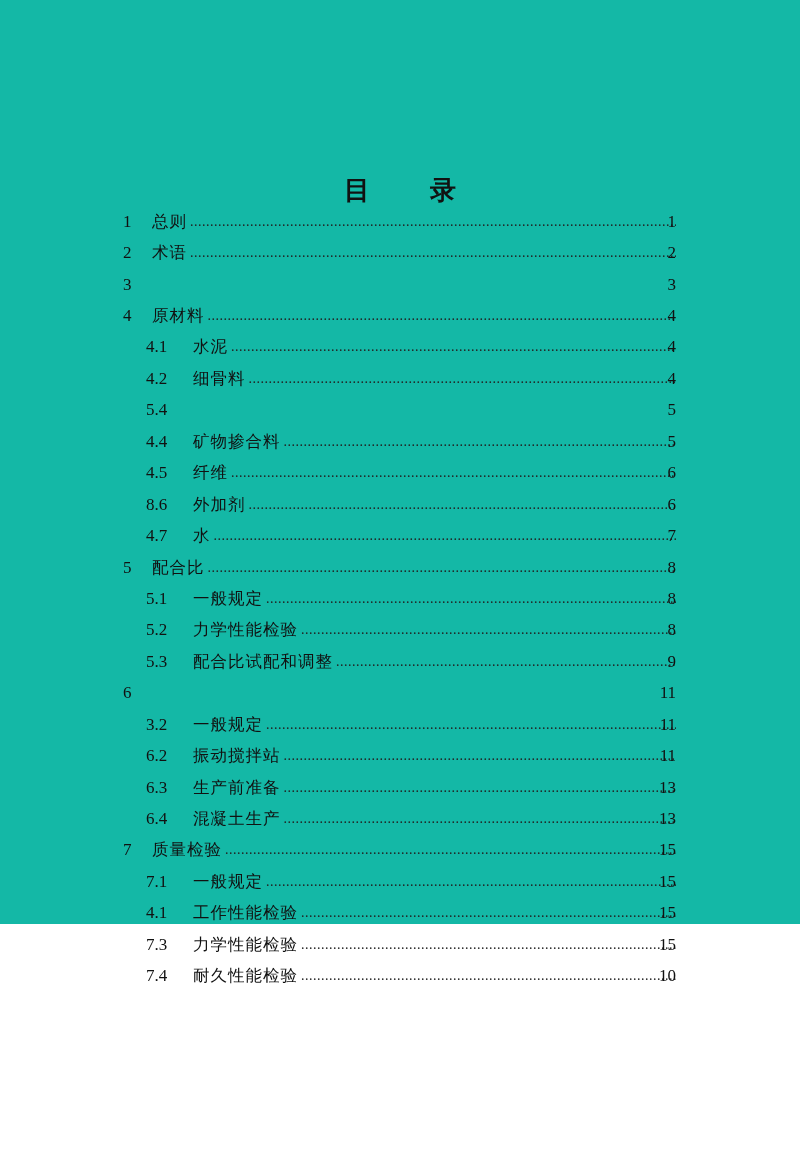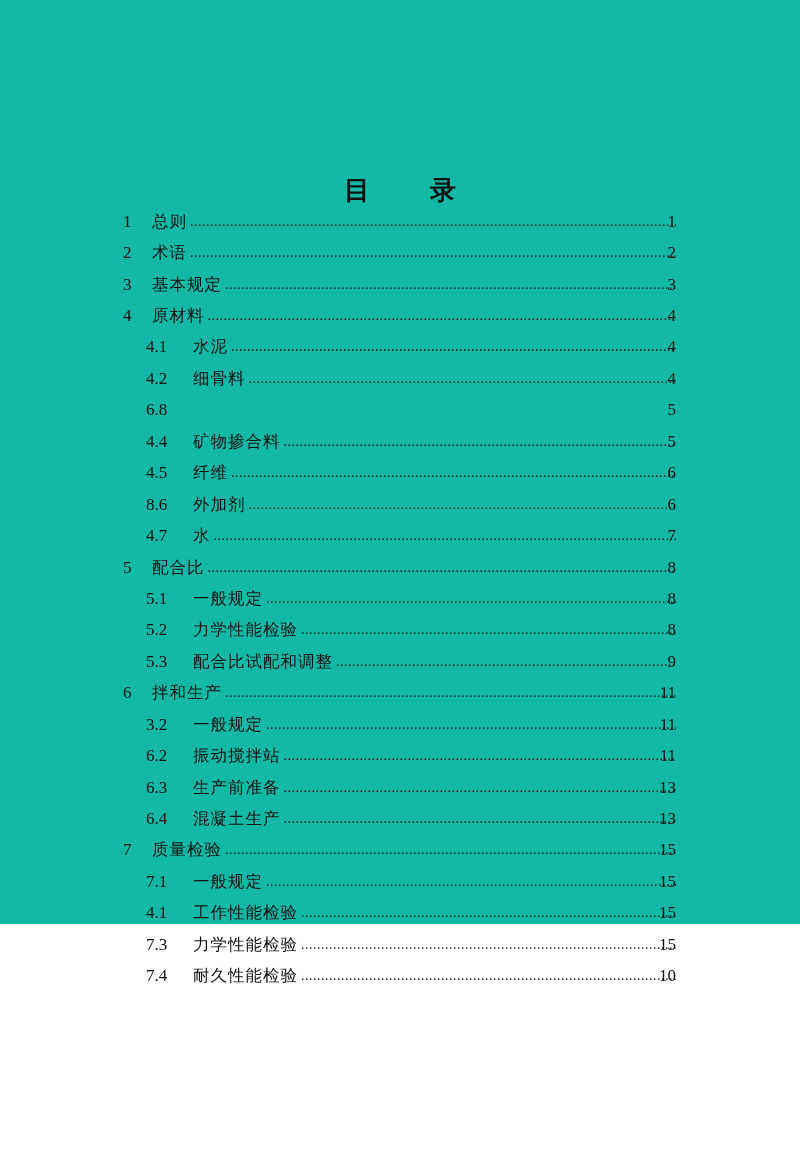--- a/index.html
+++ b/index.html
@@ -124,24 +124,20 @@
     <li class="toc-row level-1">
       <span class="num">2</span>
       <span class="label-wrap">
           <span class="label">术语</span>
           <span class="leader"></span>
         </span>
       <span class="page-num">2</span>
     </li>
     <li class="toc-row level-1">
       <span class="num">3</span>
-      <span class="label-wrap">
-          <span class="label">基本规定</span>
-          <span class="leader"></span>
-        </span>
       <span class="page-num">3</span>
     </li>
     <li class="toc-row level-1">
       <span class="num">4</span>
       <span class="label-wrap">
           <span class="label">原材料</span>
           <span class="leader"></span>
         </span>
       <span class="page-num">4</span>
     </li>
@@ -155,21 +151,21 @@
     </li>
     <li class="toc-row level-2">
       <span class="num">4.2</span>
       <span class="label-wrap">
           <span class="label">细骨料</span>
           <span class="leader"></span>
         </span>
       <span class="page-num">4</span>
     </li>
     <li class="toc-row level-2">
-      <span class="num">6.8</span>
+      <span class="num">5.4</span>
       <span class="page-num">5</span>
     </li>
     <li class="toc-row level-2">
       <span class="num">4.4</span>
       <span class="label-wrap">
           <span class="label">矿物掺合料</span>
           <span class="leader"></span>
         </span>
       <span class="page-num">5</span>
     </li>
@@ -224,24 +220,20 @@
     <li class="toc-row level-2">
       <span class="num">5.3</span>
       <span class="label-wrap">
           <span class="label">配合比试配和调整</span>
           <span class="leader"></span>
         </span>
       <span class="page-num">9</span>
     </li>
     <li class="toc-row level-1">
       <span class="num">6</span>
-      <span class="label-wrap">
-          <span class="label">拌和生产</span>
-          <span class="leader"></span>
-        </span>
       <span class="page-num">11</span>
     </li>
     <li class="toc-row level-2">
       <span class="num">3.2</span>
       <span class="label-wrap">
           <span class="label">一般规定</span>
           <span class="leader"></span>
         </span>
       <span class="page-num">11</span>
     </li>

